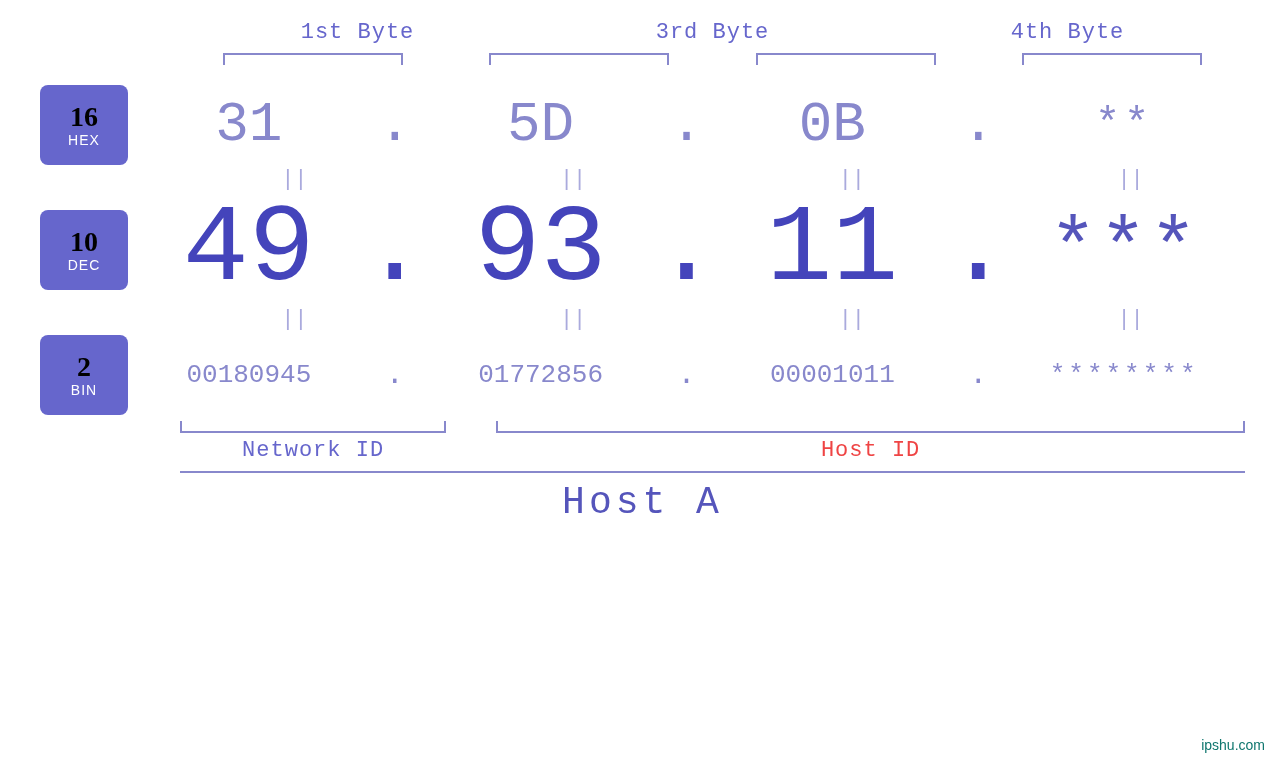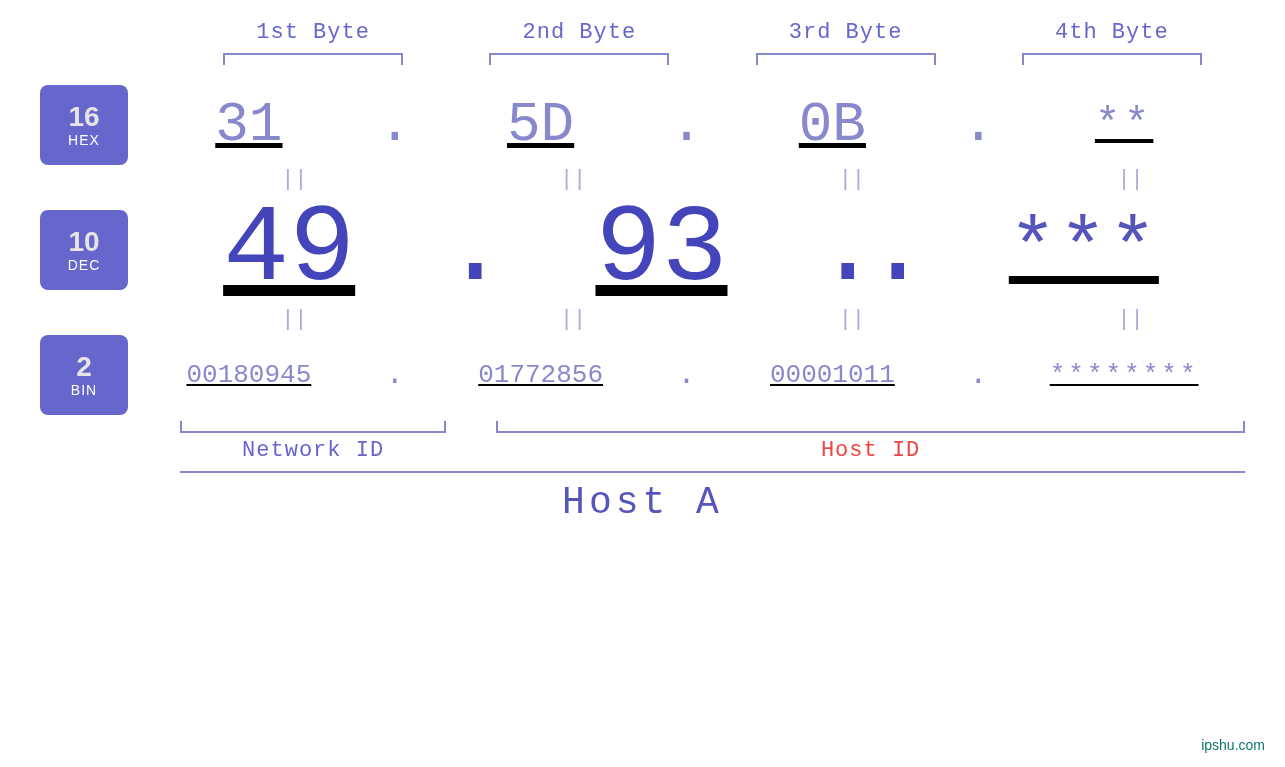--- a/index.html
+++ b/index.html
@@ -62,24 +62,24 @@
       background: #6666cc;
       border-radius: 8px;
       display: flex;
       flex-direction: column;
       align-items: center;
       justify-content: center;
       flex-shrink: 0;
       margin-right: 0;
     }
     .badge-number {
-      color: #e5e5e5;
+      color: #000000;
       font-size: 28px;
       font-weight: bold;
-      font-family: Liberation Sans, sans-serif;
+      font-family: Liberation Serif, serif;
       line-height: 1.1;
     }
     .badge-label {
       color: #fff;
       font-size: 14px;
       font-family: Arial, sans-serif;
       letter-spacing: 1px;
     }
 
     
@@ -87,21 +87,20 @@
       display: flex;
       flex: 1;
       align-items: center;
     }
     .value-cell {
       flex: 1;
       text-align: center;
       display: flex;
       align-items: center;
       justify-content: center;
-      text-decoration: underline;
     }
     .sep-cell {
       width: 50px;
       text-align: center;
       display: flex;
       align-items: center;
       justify-content: center;
     }
 
     
@@ -212,21 +211,20 @@
       align-items: center;
     }
   </style>
 </head>
 <body>
 
 <div class="container">
 
   <div class="byte-headers">
     <div class="byte-header">1st Byte</div>
-    <div class="byte-header">2nd Byte</div>
     <div class="byte-header">3rd Byte</div>
     <div class="byte-header">4th Byte</div>
   </div>
 
   <div class="brackets-row">
     <div class="bracket-cell">
       <div class="bracket-top"></div>
     </div>
     <div class="bracket-cell">
       <div class="bracket-top"></div>
@@ -290,20 +288,23 @@
       </div>
       <div class="sep-cell">
         <span class="dec-sep">.</span>
       </div>
       <div class="value-cell">
         <span class="dec-value">93</span>
       </div>
       <div class="sep-cell">
         <span class="dec-sep">.</span>
       </div>
+      <div class="value-cell">
+        <span class="dec-value">11</span>
+      </div>
       <div class="sep-cell">
         <span class="dec-sep">.</span>
       </div>
       <div class="value-cell">
         <span class="dec-stars">***</span>
       </div>
     </div>
   </div>
 
   <div class="equals-row">

